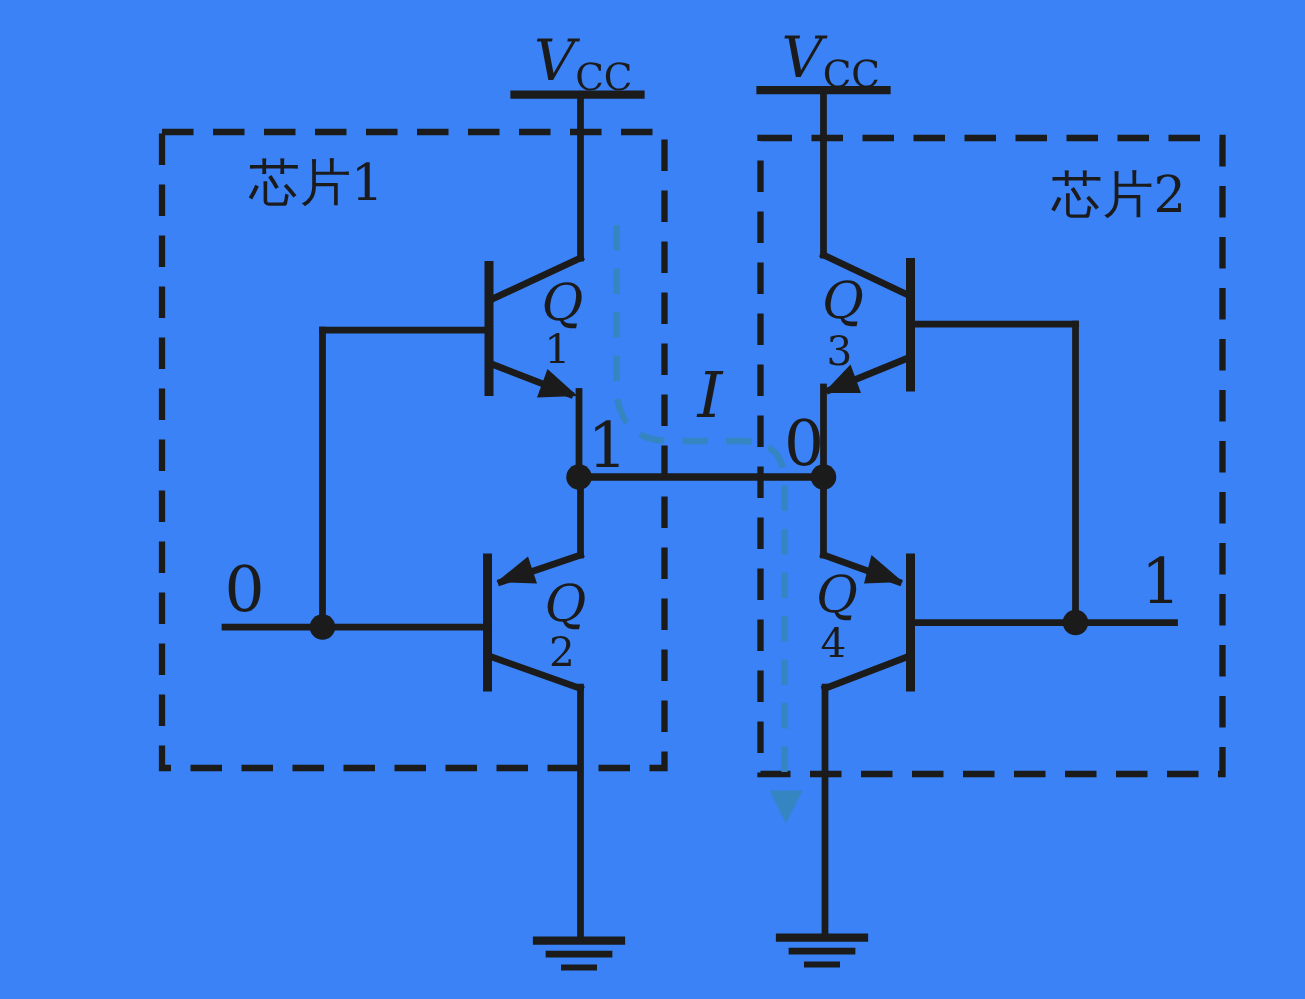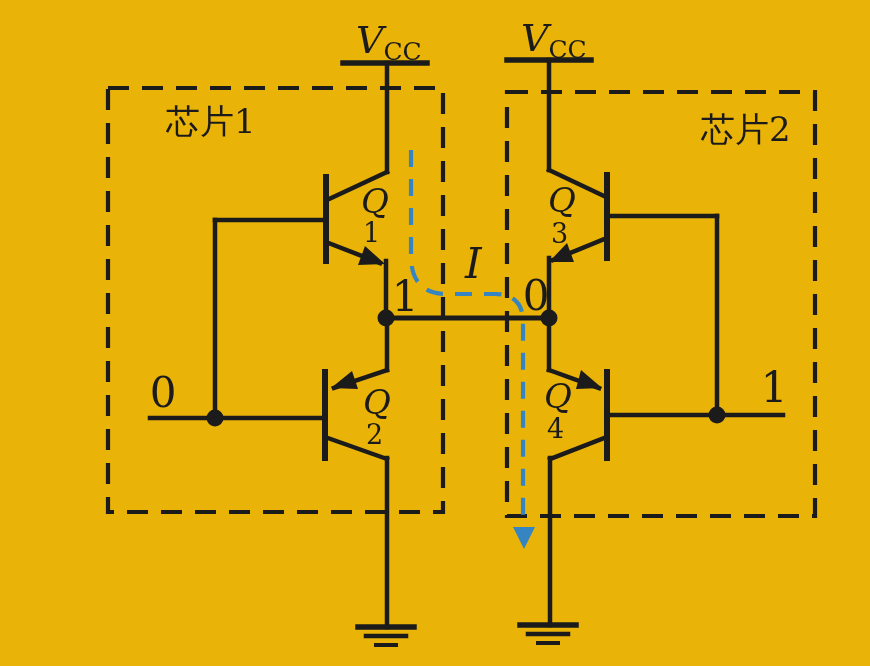--- a/index.html
+++ b/index.html
@@ -7,21 +7,21 @@
     padding: 0;
     background: #ffffff;
     width: 870px;
     height: 666px;
     overflow: hidden;
   }
   .stage {
     position: relative;
     width: 870px;
     height: 666px;
-    background: #eab308;
+    background: #3b82f6;
   }
   svg {
     display: block;
     font-family: "DejaVu Serif", "Liberation Serif", serif;
   }
   text { user-select: none; }
 </style>
 </head>
 <body>
 

